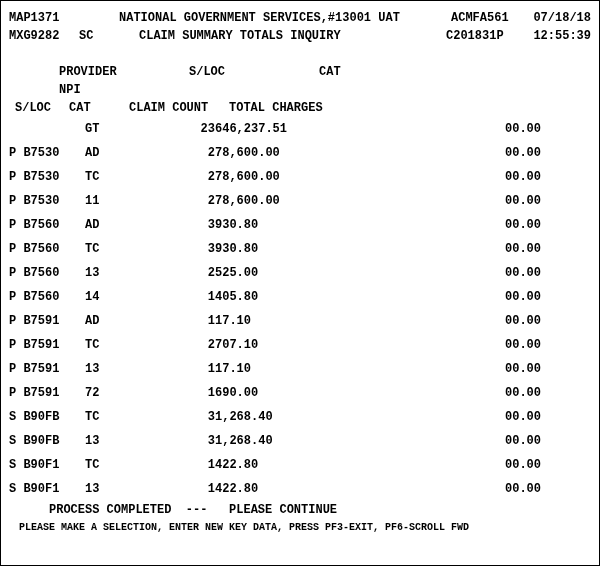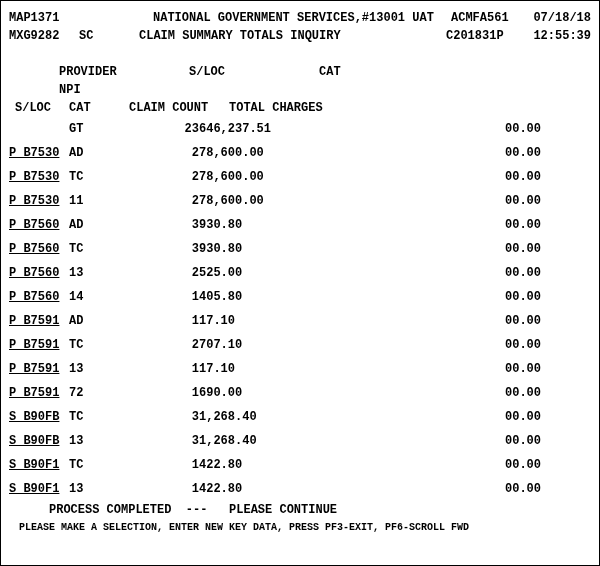--- a/index.html
+++ b/index.html
@@ -12,21 +12,21 @@
     color: #000;
     border: 1px solid #000;
     padding: 8px 8px 4px 8px;
     line-height: 1.0;
     overflow: hidden;
   }
   .row { display: flex; height: 18px; align-items: center; }
   .gap { height: 18px; }
   .sp { white-space: pre; }
   
-  .h1-screen { width: 144px; font-family: Liberation Mono, monospace; }
+  .h1-screen { width: 110px; font-family: Liberation Mono, monospace; }
   .h1-title  { flex: 1; text-align: left; }
   .h1-app    { width: 70px; text-align: left; }
   .h1-date   { width: 70px; text-align: right; }
   
   .h2-user   { width: 70px; }
   .h2-sc     { width: 60px; }
   .h2-title  { flex: 1; }
   .h2-sess   { width: 75px; text-align: left; }
   .h2-time   { width: 70px; text-align: right; }
   
@@ -35,21 +35,21 @@
   .f-cat     { flex:1; }
   
   .npi       { padding-left: 50px; }
   
   .th-sloc   { width: 60px; padding-left: 6px; }
   .th-cat    { width: 60px; text-align: left; }
   .th-cnt    { width: 100px; text-align: left; }
   .th-chg    { width: 150px; text-align: left; }
   .th-pay    { flex:1; text-align: left; padding-left: 30px; }
   
-  .d-sloc    { width: 60px; text-decoration: underline; }
+  .d-sloc    { width: 76px; }
   .d-cat     { width: 50px; text-align: left; }
   .d-cnt     { width: 80px; text-align: right; }
   .d-chg     { width: 160px; text-align: left; }
   .d-pay     { flex:1; text-align: right; padding-right: 50px; }
   
   .ft1       { padding-left: 40px; }
   .ft2       { padding-left: 10px; font-size:10px; }
   #rows .row { height: 24px; }
 </style>
 </head>

